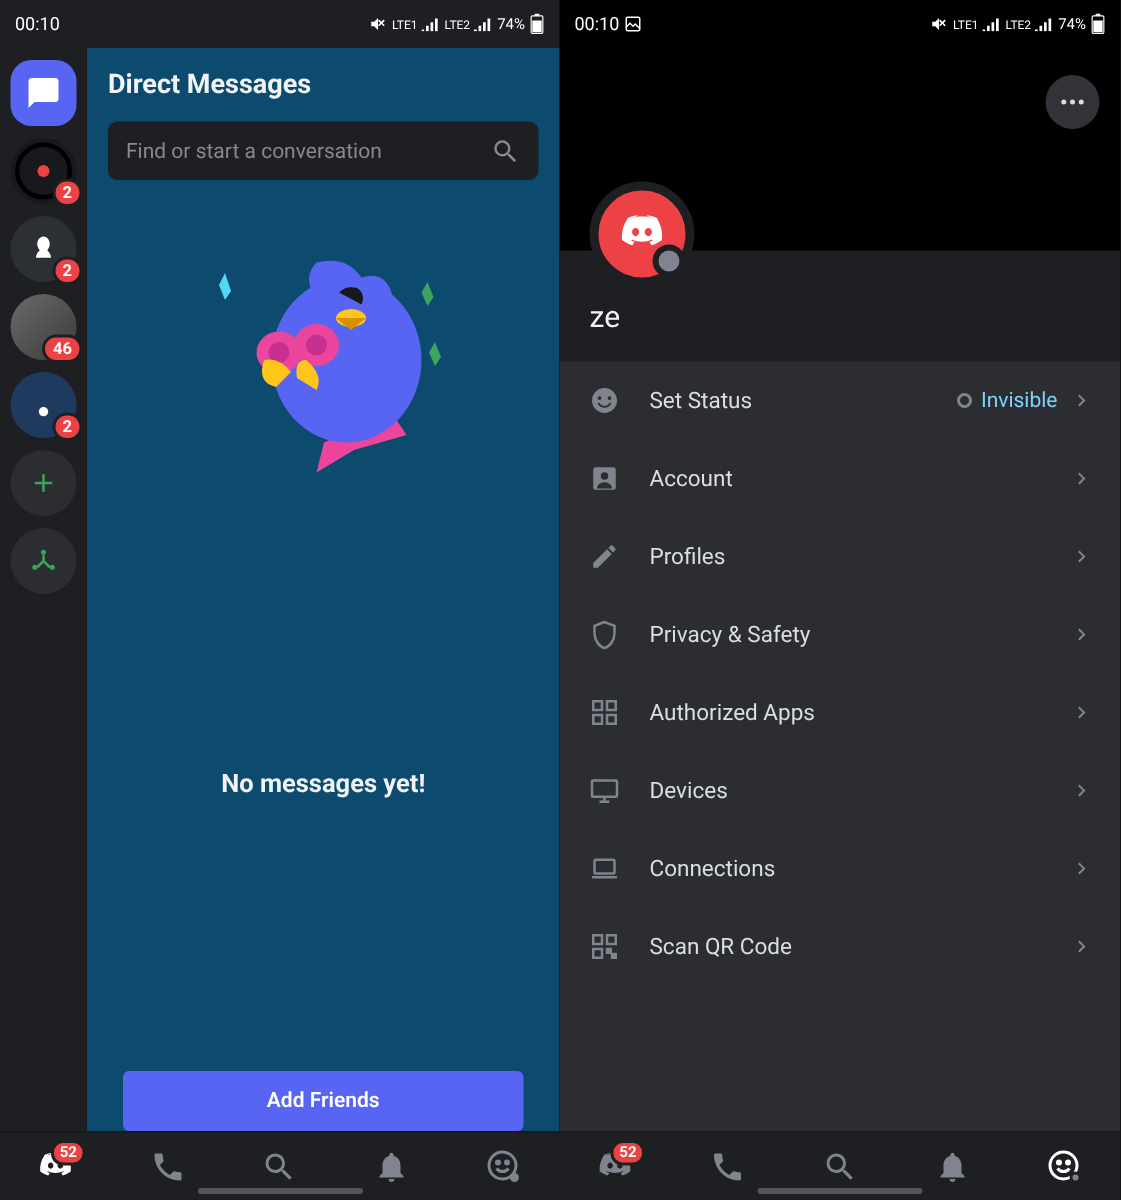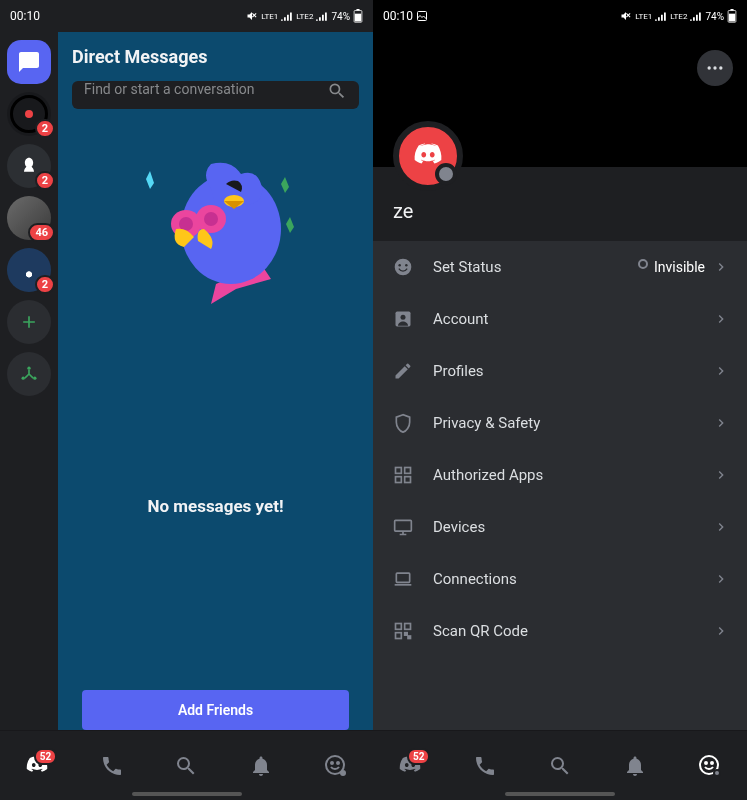--- a/index.html
+++ b/index.html
@@ -13,43 +13,43 @@
 .server-rail{width:58px;background:#1e1f22;display:flex;flex-direction:column;align-items:center;padding-top:8px;gap:8px}
 .server-item{width:44px;height:44px;border-radius:50%;position:relative;display:flex;align-items:center;justify-content:center;cursor:pointer}
 .server-item.active{border-radius:14px;background:#5865f2}
 .server-item.active svg{fill:#fff}
 .server-avatar{width:44px;height:44px;border-radius:50%;background:#36393f;overflow:hidden;display:flex;align-items:center;justify-content:center}
 .badge{position:absolute;bottom:-2px;right:-4px;background:#ed4245;color:#fff;font-size:11px;font-weight:700;padding:1px 5px;border-radius:10px;border:2px solid #1e1f22;min-width:18px;text-align:center}
 .server-add{width:44px;height:44px;border-radius:50%;background:#2b2d31;display:flex;align-items:center;justify-content:center;color:#3ba55d;font-size:24px;cursor:pointer}
 .server-hub{width:44px;height:44px;border-radius:50%;background:#2b2d31;display:flex;align-items:center;justify-content:center;cursor:pointer}
 .main-panel{flex:1;background:#0c4a6e;display:flex;flex-direction:column;padding:14px 14px 0}
 .dm-title{color:#f2f3f5;font-size:18px;font-weight:700;margin-bottom:14px}
-.search-box{background:#1e1f22;border-radius:6px;height:28px;display:flex;align-items:flex-start;padding:0 12px;margin-bottom:20px}
+.search-box{background:#1e1f22;border-radius:6px;height:39px;display:flex;align-items:center;padding:0 12px;margin-bottom:20px}
 .search-box input{flex:1;background:transparent;border:none;color:#b5bac1;font-size:14px;outline:none}
 .search-box input::placeholder{color:#87898c}
 .empty-state{flex:1;display:flex;flex-direction:column;align-items:center;justify-content:space-between;text-align:center;padding:0 10px}
 .wumpus{width:200px;height:180px;margin-bottom:20px;position:relative}
 .empty-title{color:#f2f3f5;font-size:17px;font-weight:700;margin-bottom:8px}
 .empty-sub{color:#b5bac1;font-size:14px;line-height:1.4;margin-bottom:18px}
 .add-friends-btn{background:#5865f2;color:#fff;border:none;border-radius:4px;padding:12px 16px;font-size:14px;font-weight:600;width:100%;cursor:pointer}
-.bottom-nav{height:70px;background:#1e1f22;display:flex;align-items:center;justify-content:space-around;border-top:1px solid rgba(0,0,0,0.2)}
+.bottom-nav{height:46px;background:#1e1f22;display:flex;align-items:center;justify-content:space-around;border-top:1px solid rgba(0,0,0,0.2)}
 .nav-item{position:relative;width:44px;height:44px;display:flex;align-items:center;justify-content:center;cursor:pointer}
 .nav-badge{position:absolute;top:4px;right:2px;background:#ed4245;color:#fff;font-size:10px;font-weight:700;padding:1px 4px;border-radius:8px;border:2px solid #1e1f22}
 .home-indicator{position:absolute;bottom:4px;left:50%;transform:translateX(-50%);width:110px;height:4px;background:#555;border-radius:2px}
 .profile-banner{height:135px;background:#000;position:relative}
 .more-btn{position:absolute;top:18px;right:14px;width:36px;height:36px;border-radius:50%;background:#313338;display:flex;align-items:center;justify-content:center;cursor:pointer}
 .avatar-wrap{position:absolute;bottom:-24px;left:20px}
 .avatar-big{width:70px;height:70px;border-radius:50%;background:#ed4245;border:6px solid #1e1f22;display:flex;align-items:center;justify-content:center;position:relative}
 .status-dot{position:absolute;bottom:0;right:0;width:22px;height:22px;border-radius:50%;background:#80848e;border:4px solid #1e1f22}
 .username{color:#f2f3f5;font-size:20px;font-weight:400;padding:32px 20px 18px}
 .settings-list{flex:1;background:#2b2d31;overflow-y:auto}
 .setting-row{display:flex;align-items:center;padding:14px 18px;color:#dbdee1;cursor:pointer;height:52px}
 .setting-icon{width:24px;margin-right:18px;display:flex;align-items:center;justify-content:center;color:#80848e}
 .setting-label{flex:1;font-size:15px}
-.setting-value{color:#ffffff;font-size:14px;margin-right:8px;display:flex;align-items:flex-start;gap:6px}
+.setting-value{color:#7dd3fc;font-size:14px;margin-right:8px;display:flex;align-items:center;gap:6px}
 .invisible-dot{width:10px;height:10px;border-radius:50%;border:2px solid #80848e}
 .chevron{color:#80848e}
 .screen-right .status-bar{background:#000}
 .screen-right-body{flex:1;display:flex;flex-direction:column;overflow:hidden}
 </style>
 </head>
 <body>
 
 <div class="screen screen-left">
   <div class="status-bar">

